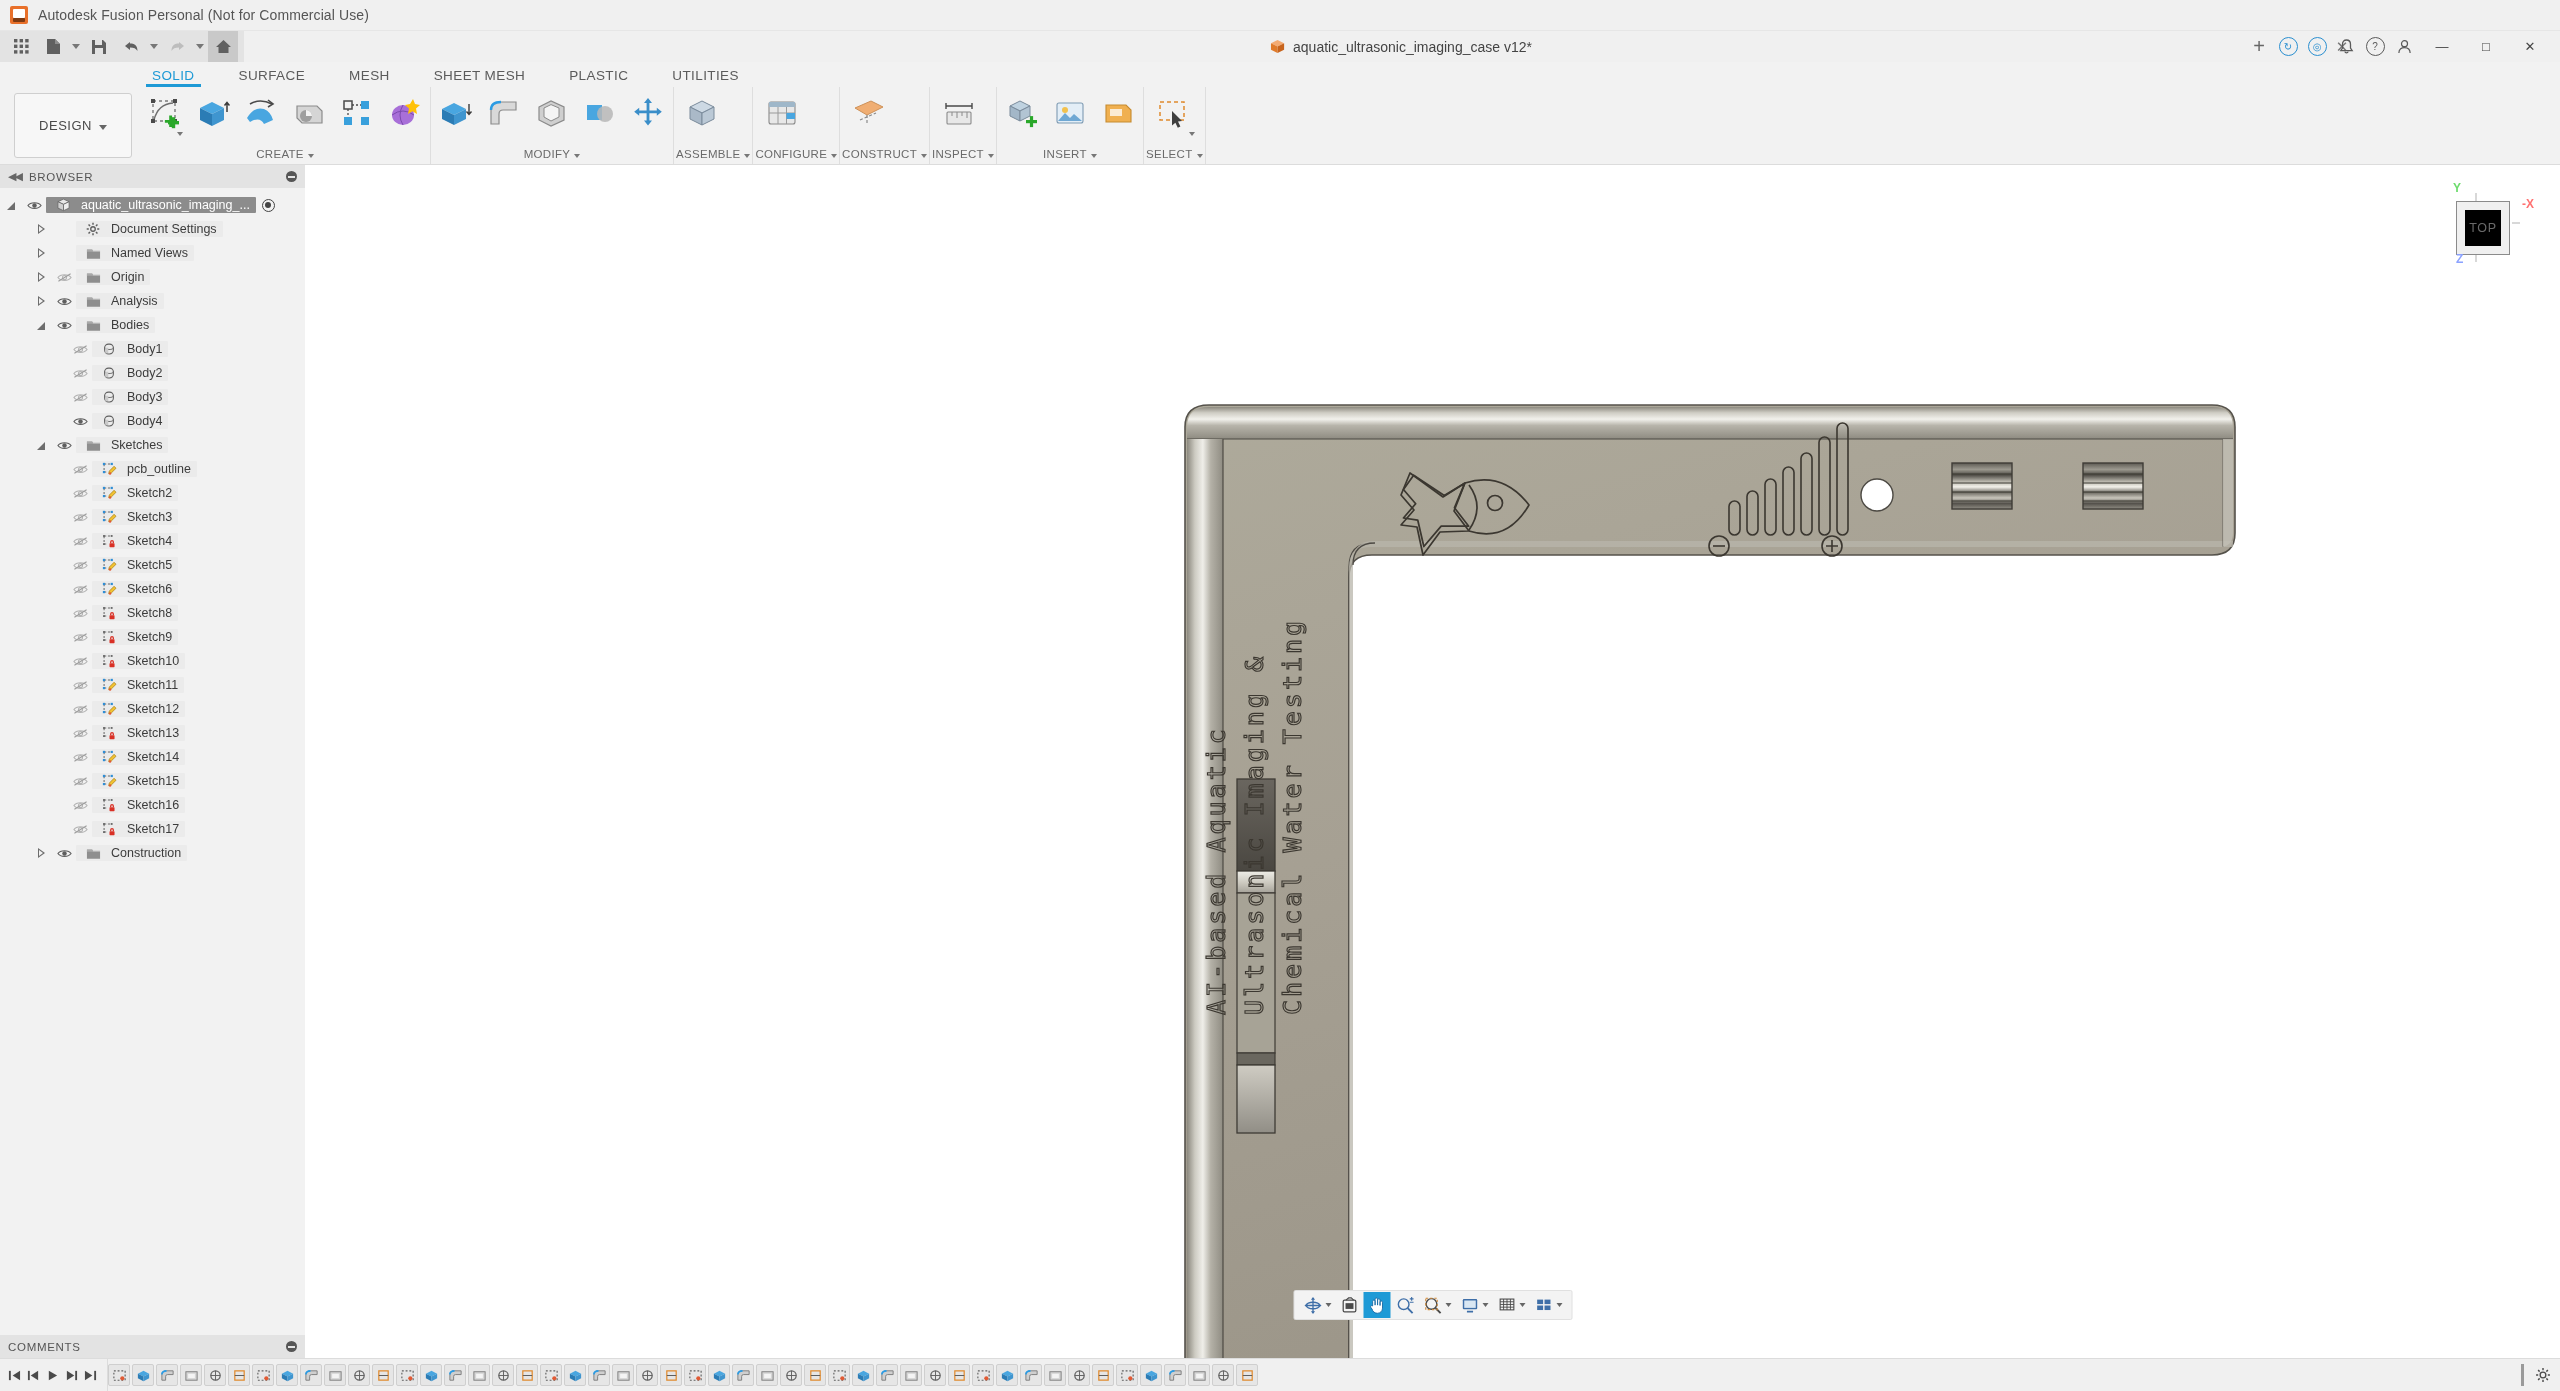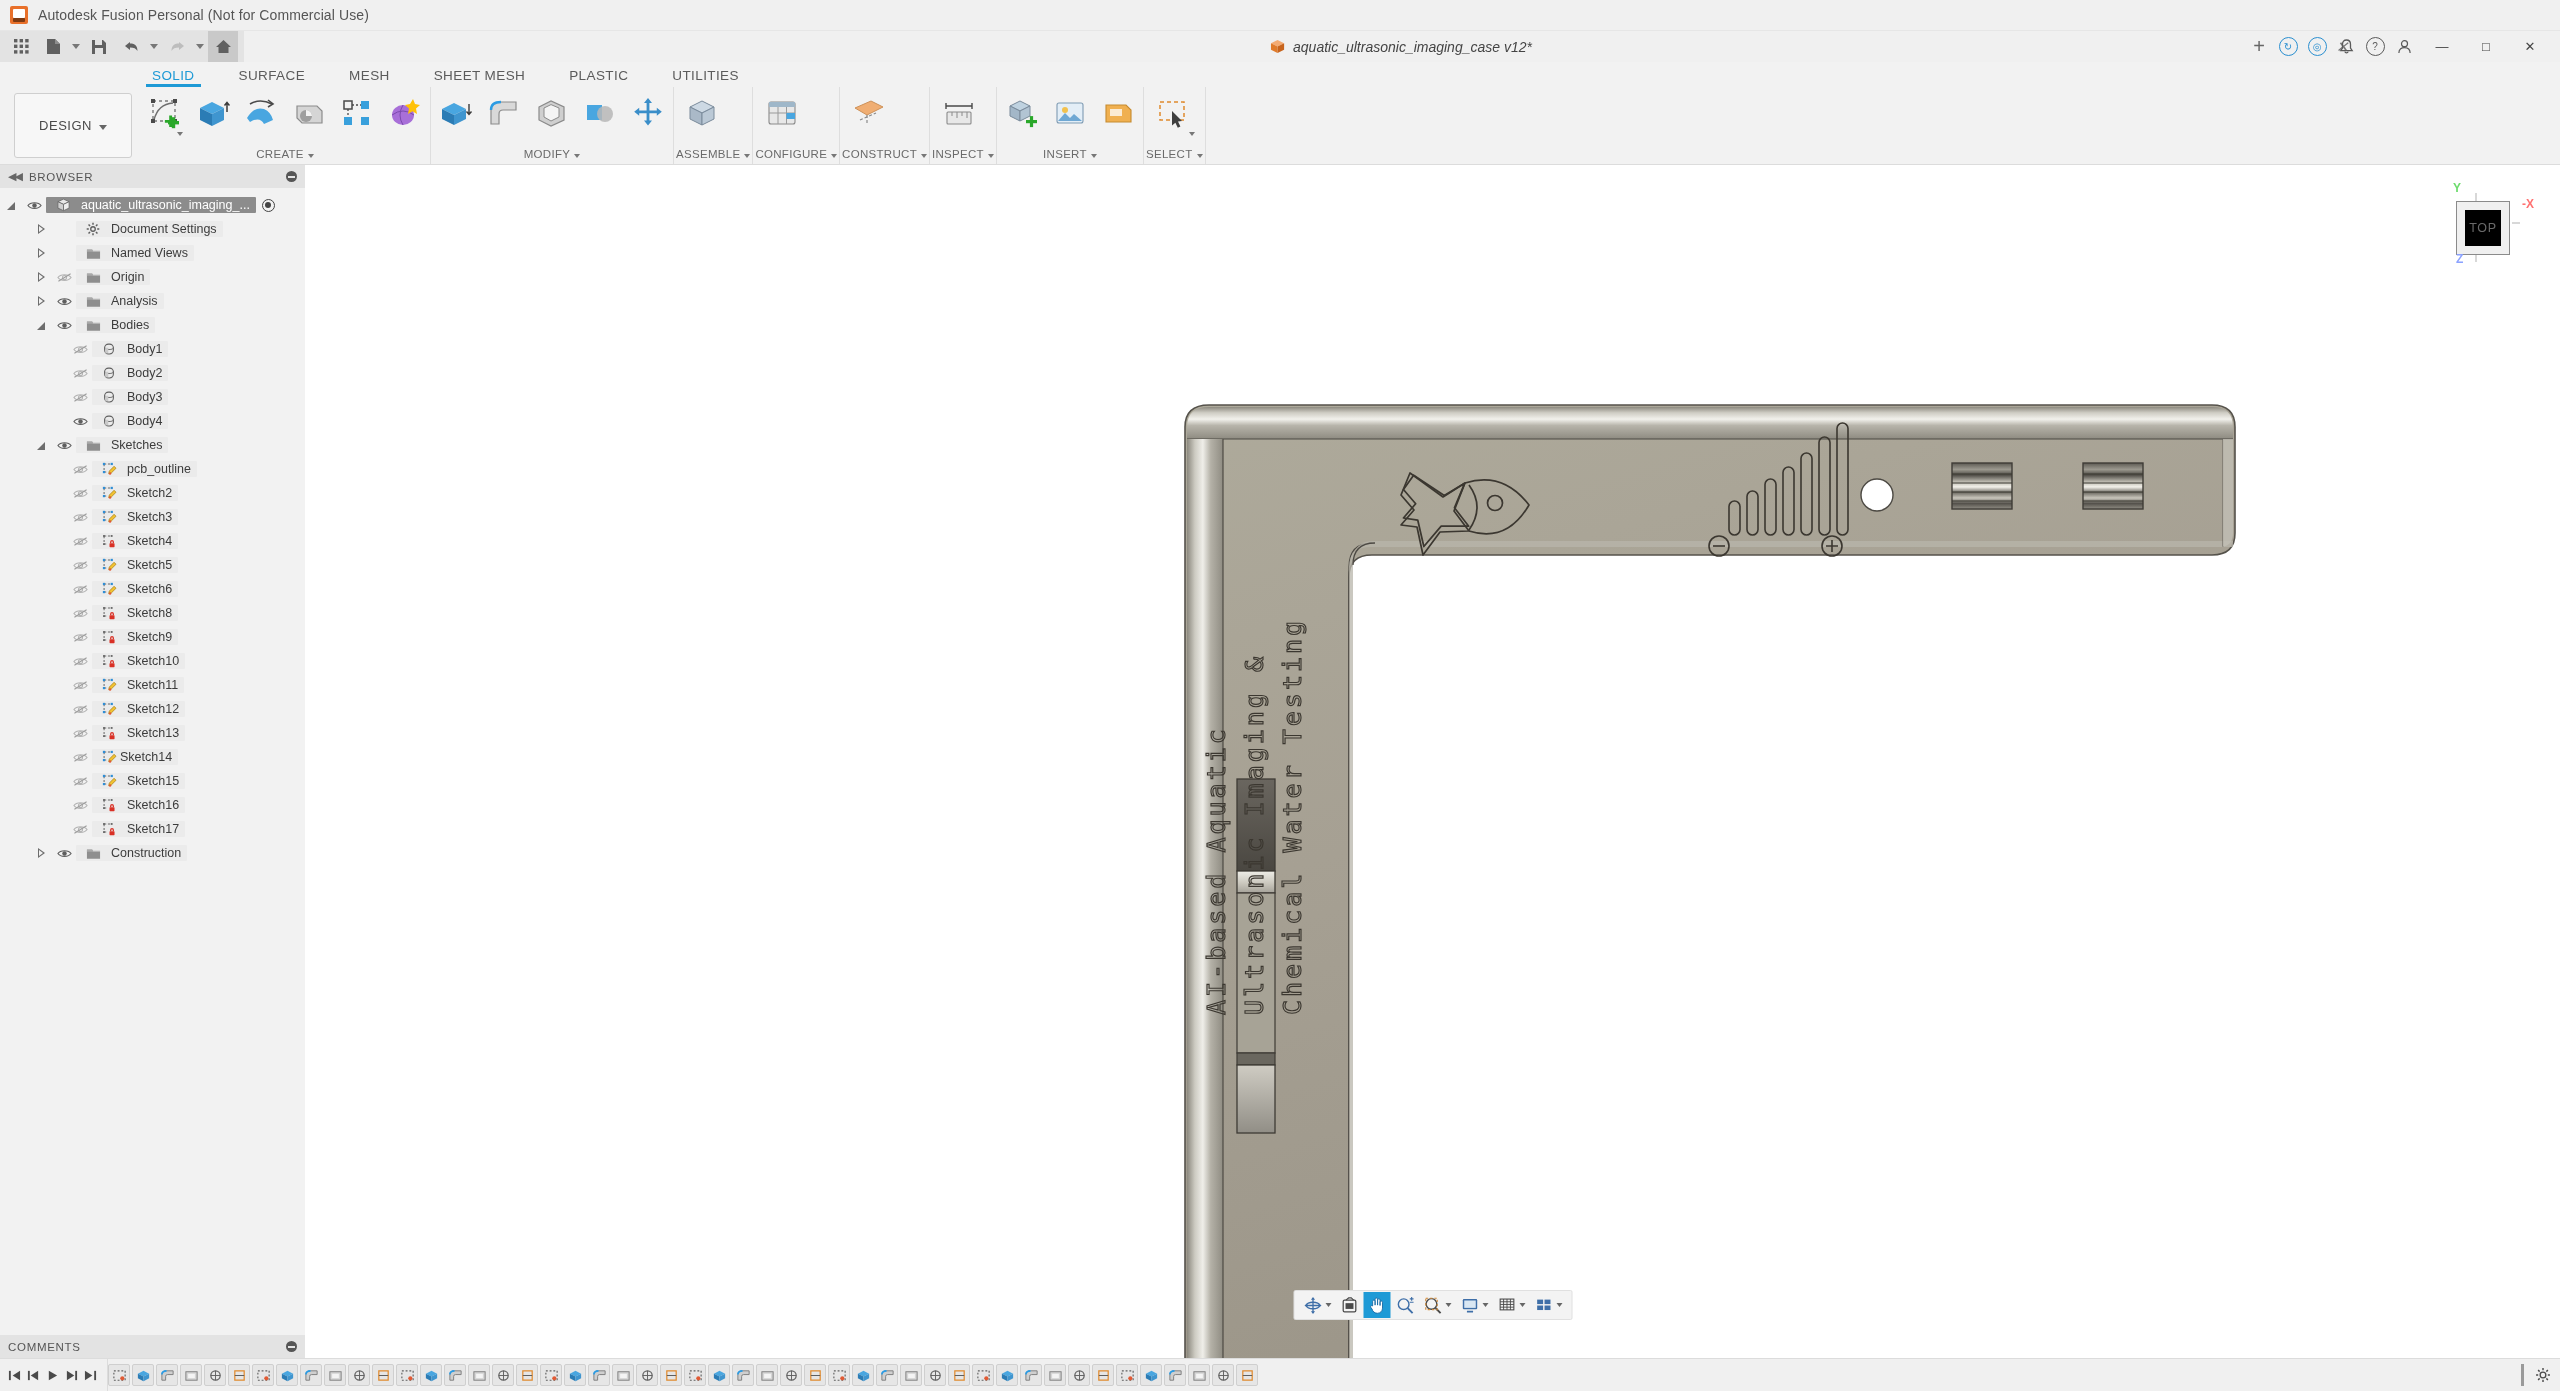--- a/index.html
+++ b/index.html
@@ -43,21 +43,20 @@
   .qbtn svg { display: block; }
   .qcaret { width: 12px; height: 31px; display: flex; align-items: center; justify-content: center; }
   .qcaret::after {
     content: ""; border-left: 4px solid transparent; border-right: 4px solid transparent;
     border-top: 5px solid #777;
   }
 
   .doctabs {
     flex: 1; background: #f0f0f0; margin-left: 6px; display: flex; align-items: flex-end;
     position: relative;
-    font-style: italic;
   }
   .doctab {
     height: 31px; display: flex; align-items: center; gap: 8px;
     padding: 0 14px 0 12px; background: #f0f0f0; font-size: 14px; color: #444;
     position: absolute; left: 50%; transform: translateX(-50%); white-space: nowrap;
   }
   .doc-cube {
     width: 15px; height: 15px; flex: 0 0 15px; position: relative;
   }
   .doc-cube svg { display: block; }
@@ -1120,21 +1119,21 @@
           <div class="trow">
             <span style="width:46px;flex:0 0 auto;"></span>
             <span class="tw sp"></span>
             <span class="eye-off">
               <svg width="15" height="11" viewBox="0 0 16 11">
                 <path d="M1 5.5 C3.5 1.5 12.5 1.5 15 5.5 C12.5 9.5 3.5 9.5 1 5.5Z" fill="none" stroke="#b4b4b4" stroke-width="1.2"></path>
                 <circle cx="8" cy="5.5" r="2.2" fill="none" stroke="#b4b4b4" stroke-width="1.1"></circle>
                 <path d="M1.5 9.5 L14.5 1.5" stroke="#9d9d9d" stroke-width="1.2"></path>
               </svg>
             </span>
-            <span class="lbl" style="display:flex;align-items:flex-end;gap:0;">
+            <span class="lbl" style="display:flex;align-items:flex-end;gap:7px;">
               <span class="ico">
                 <svg width="15" height="14" viewBox="0 0 16 15">
                   <path d="M2.2 2.2 h7.4 M2.2 2.2 v8.6 M2.2 10.8 h4" fill="none" stroke="#6a6a6a" stroke-width="1.1" stroke-dasharray="2.3 1.8"></path>
                   <g fill="#2f8ed6">
                     <rect x=".9" y=".9" width="2.4" height="2.4"></rect>
                     <rect x="9.2" y=".9" width="2.4" height="2.4"></rect>
                     <rect x=".9" y="9.6" width="2.4" height="2.4"></rect>
                   </g>
                   <path d="M12.9 4.6 l2.1 2.1 -5.1 5.1 -2.8 .7 .7 -2.8z" fill="#f2c231" stroke="#a8821c" stroke-width=".8"></path>
                   <circle cx="8.6" cy="12.4" r="1.3" fill="#e05a34"></circle>

